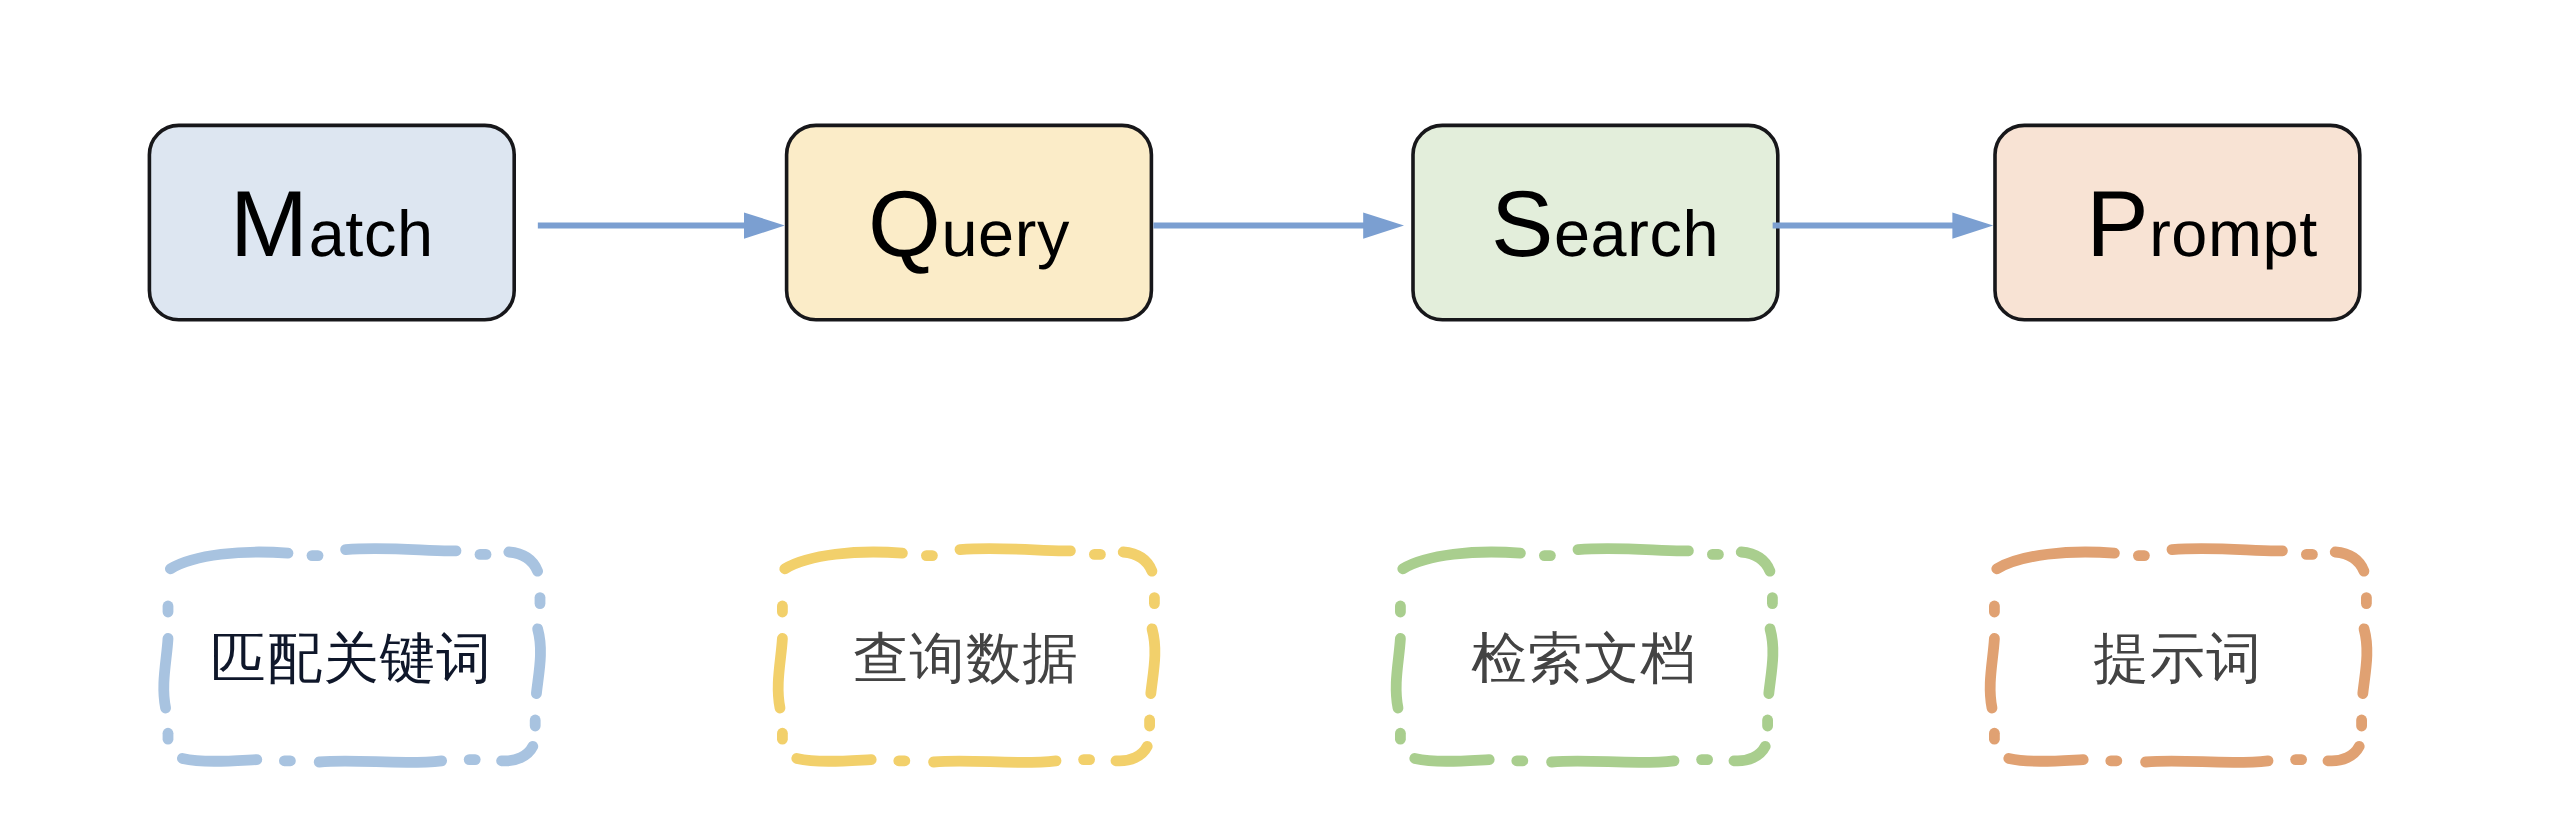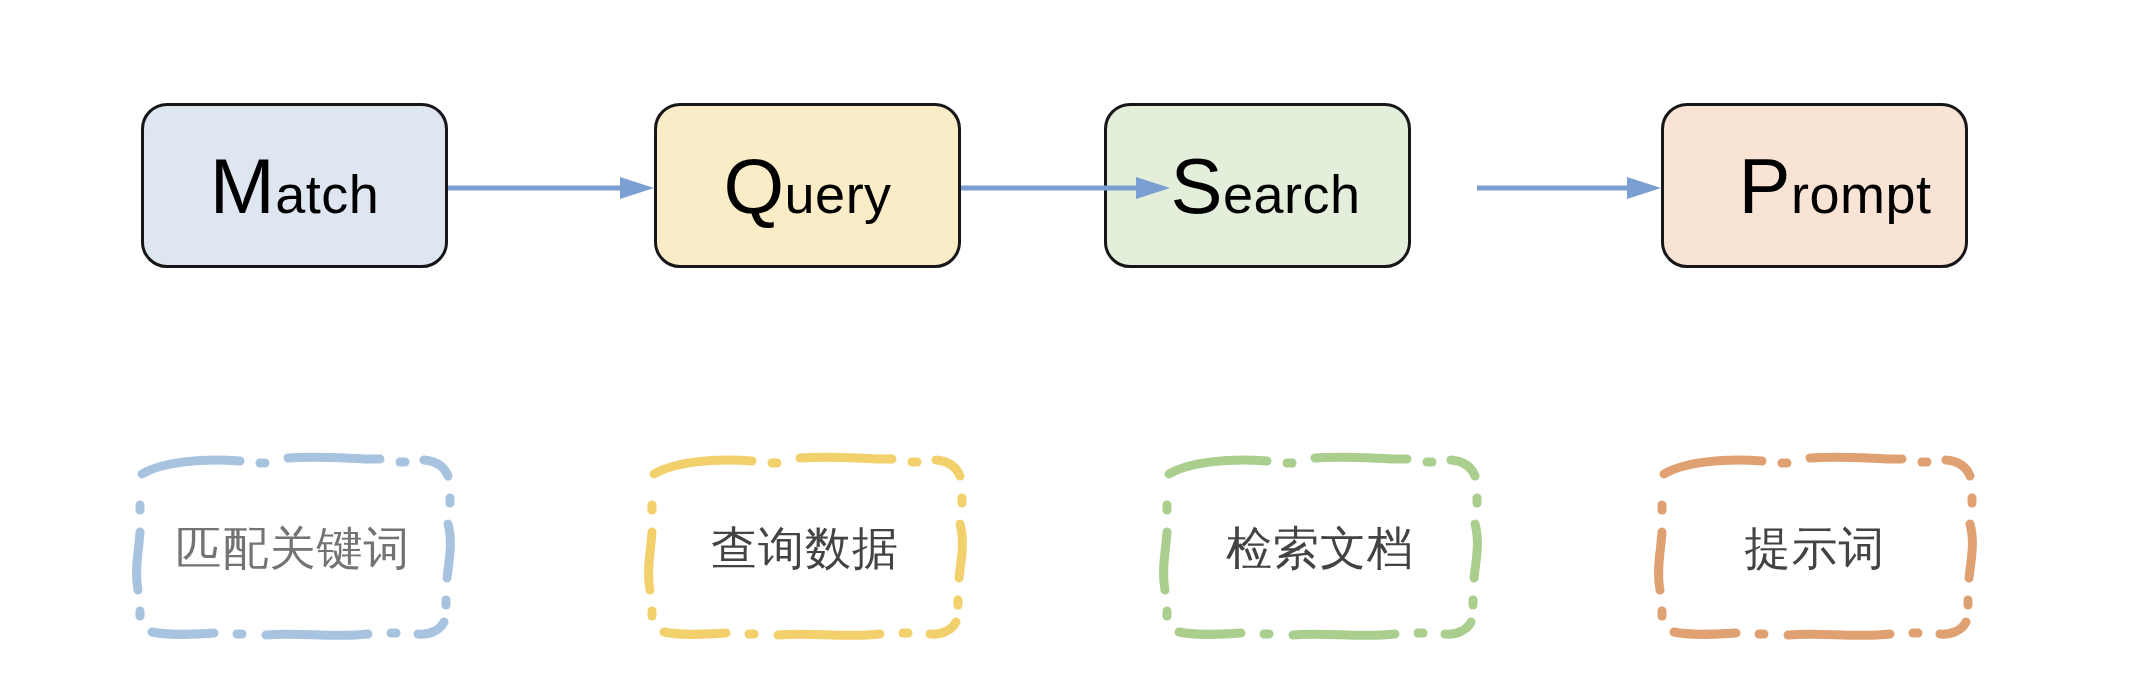--- a/index.html
+++ b/index.html
@@ -43,23 +43,23 @@
     white-space: nowrap;
     display: inline-block;
     font-weight: 400;
   }
   .stage-label .cap {
     font-size: 78px;
     line-height: 1;
     vertical-align: baseline;
   }
 
-  .stage-1 { left: 141px; background: #dde6f1; }
+  .stage-1 { left: 123px; background: #dde6f1; }
   .stage-2 { left: 654px; background: #fbecc8; }
-  .stage-3 { left: 1104px; background: #e3eedb; padding-left: 16px; }
+  .stage-3 { left: 1176px; background: #e3eedb; padding-left: 16px; }
   .stage-4 { left: 1661px; background: #f8e3d4; padding-left: 41px; }
 
   
   .arrow {
     position: absolute;
     top: 172px;
     height: 32px;
   }
   .arrow-1 { left: 448px; width: 206px; }
   .arrow-2 { left: 961px; width: 209px; }
@@ -153,21 +153,21 @@
         <path d="M316,172 C312,180 302,185 290,184"></path>
         <path d="M268,183 L263,183"></path>
         <path d="M240,184 C206,188 170,182 138,185"></path>
         <path d="M114,184 L109,184"></path>
         <path d="M86,183 C66,184 42,186 24,182"></path>
         <path d="M12,166 L12,161"></path>
         <path d="M10,140 C6,120 11,100 12,82"></path>
         <path d="M12,60 L12,55"></path>
       </g>
     </svg>
-    <div class="note-label" style="color: #737373;">匹配关键词</div>
+    <div class="note-label" style="color: #0f172a;">匹配关键词</div>
   </div>
 
   <div class="note-box note-3">
     <svg viewBox="0 0 330 195">
       <g class="sketch" fill="none" stroke="#a9ce8e" stroke-width="9" stroke-linecap="round" stroke-linejoin="round">
         <path d="M14,24 C34,12 74,8 112,11"></path>
         <path d="M132,13 L137,13"></path>
         <path d="M160,8 C196,5 232,10 252,9"></path>
         <path d="M272,12 L277,12"></path>
         <path d="M296,10 C308,11 316,16 320,26"></path>

